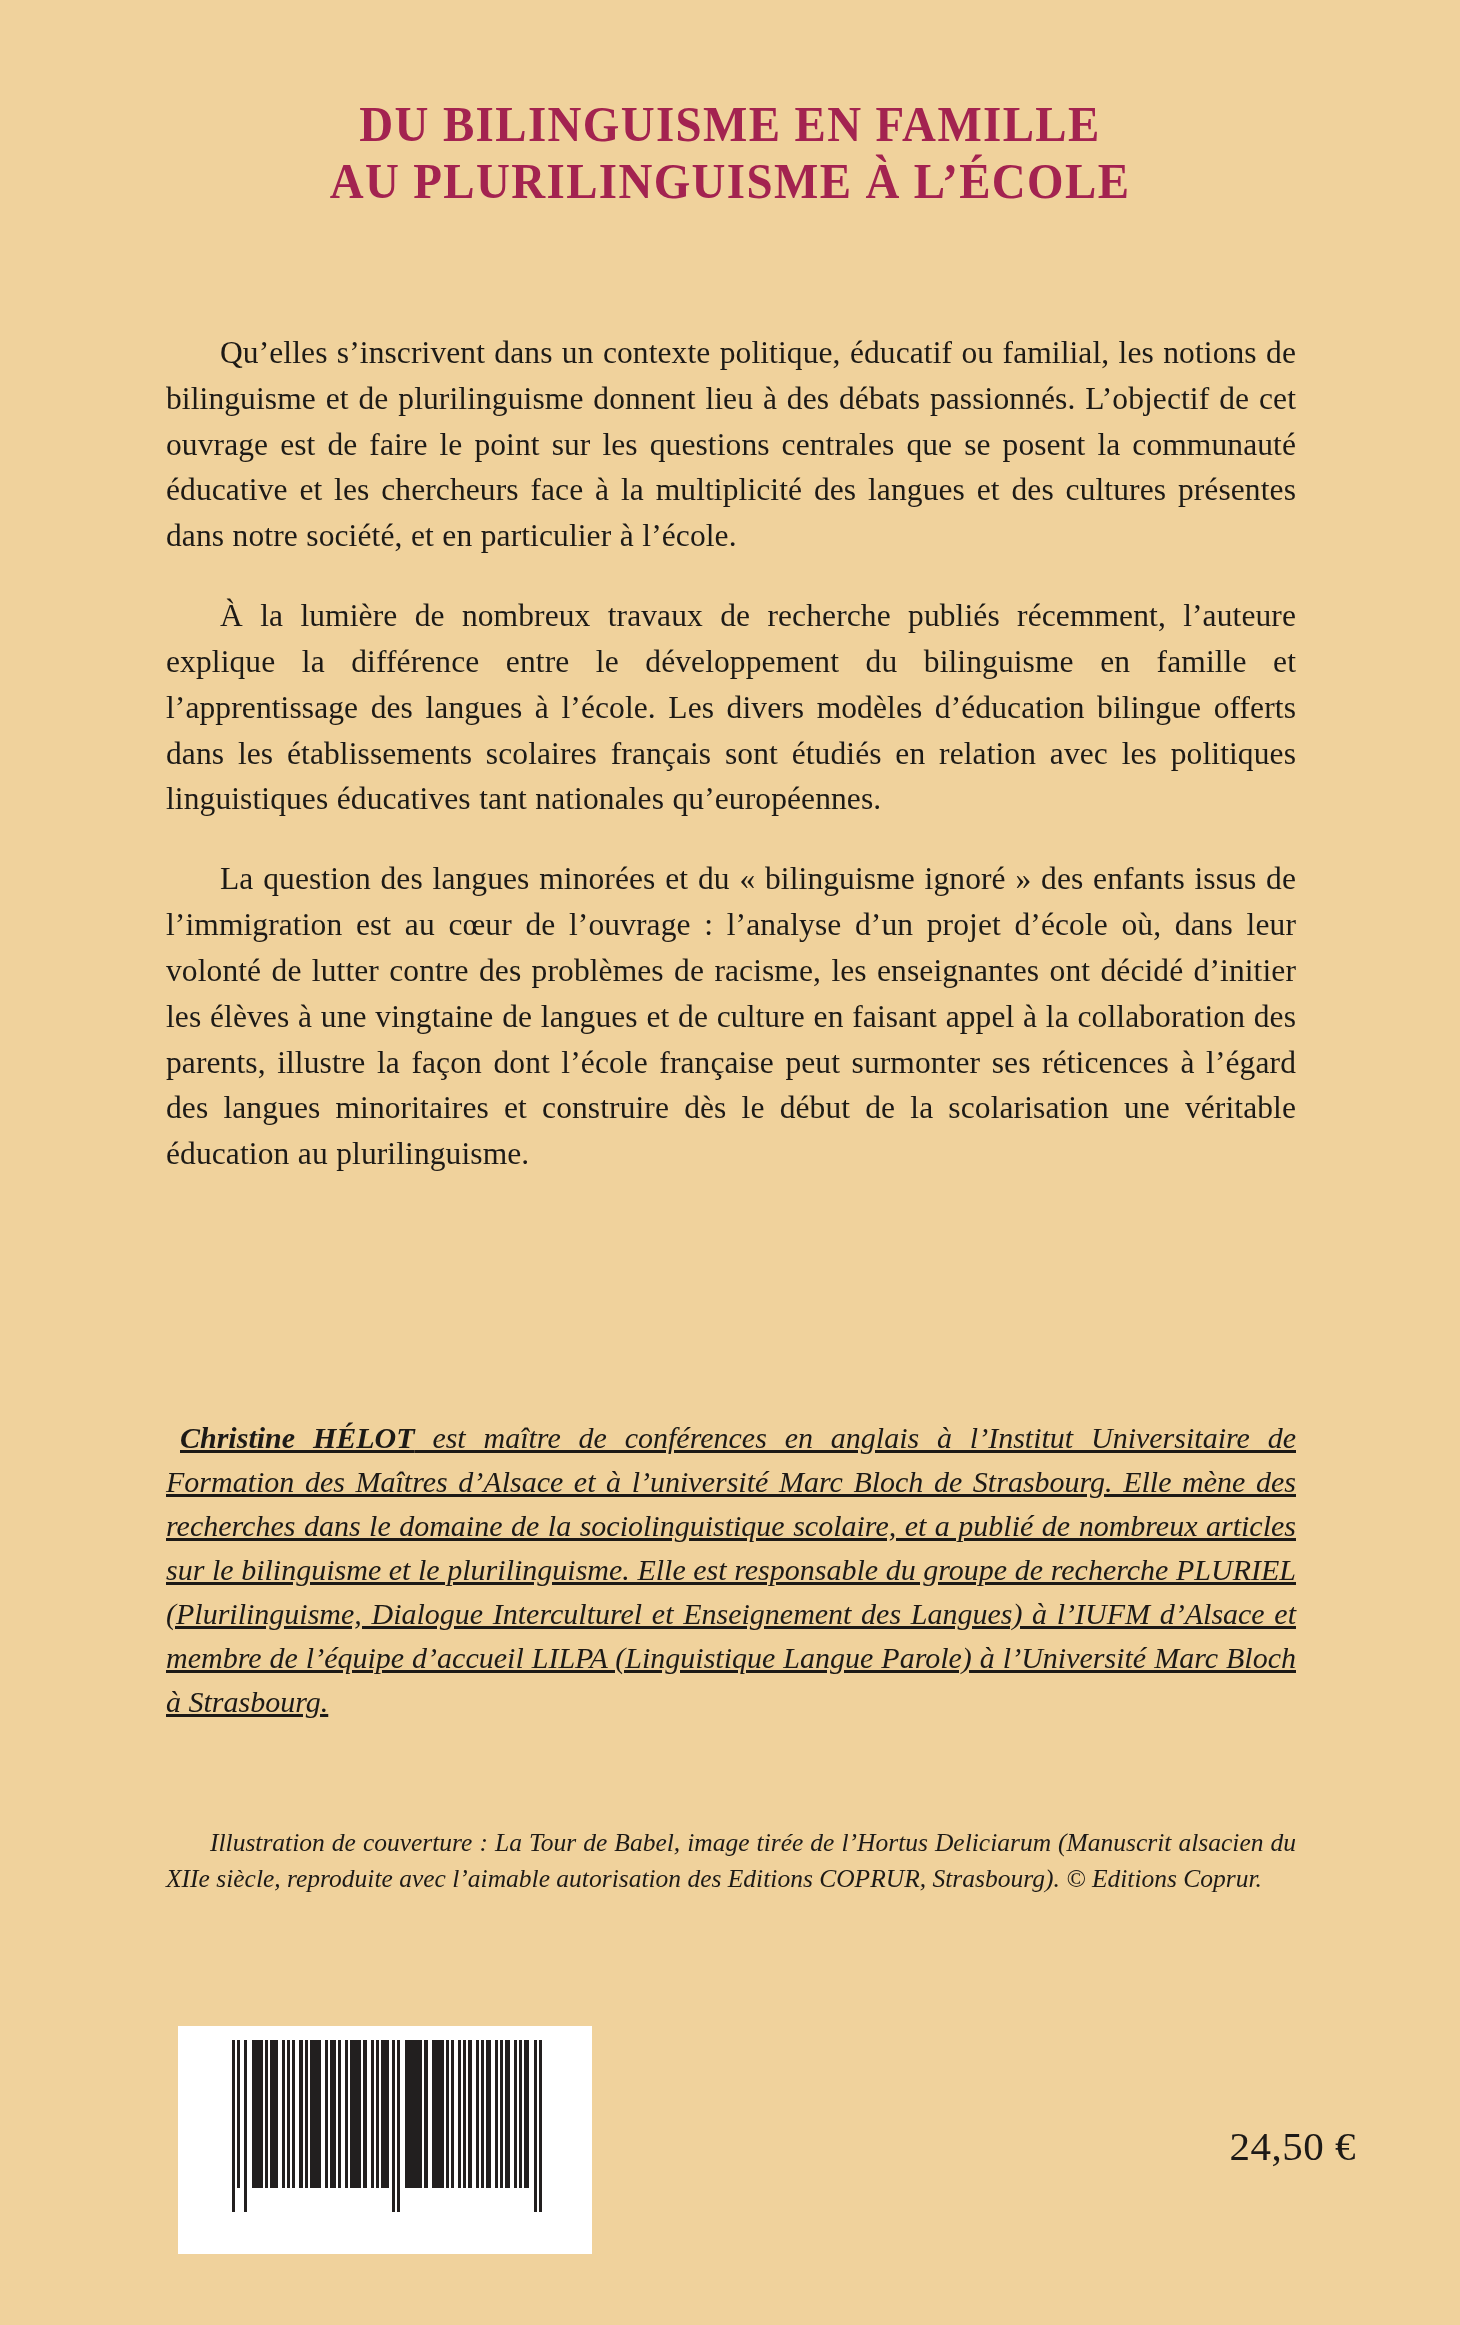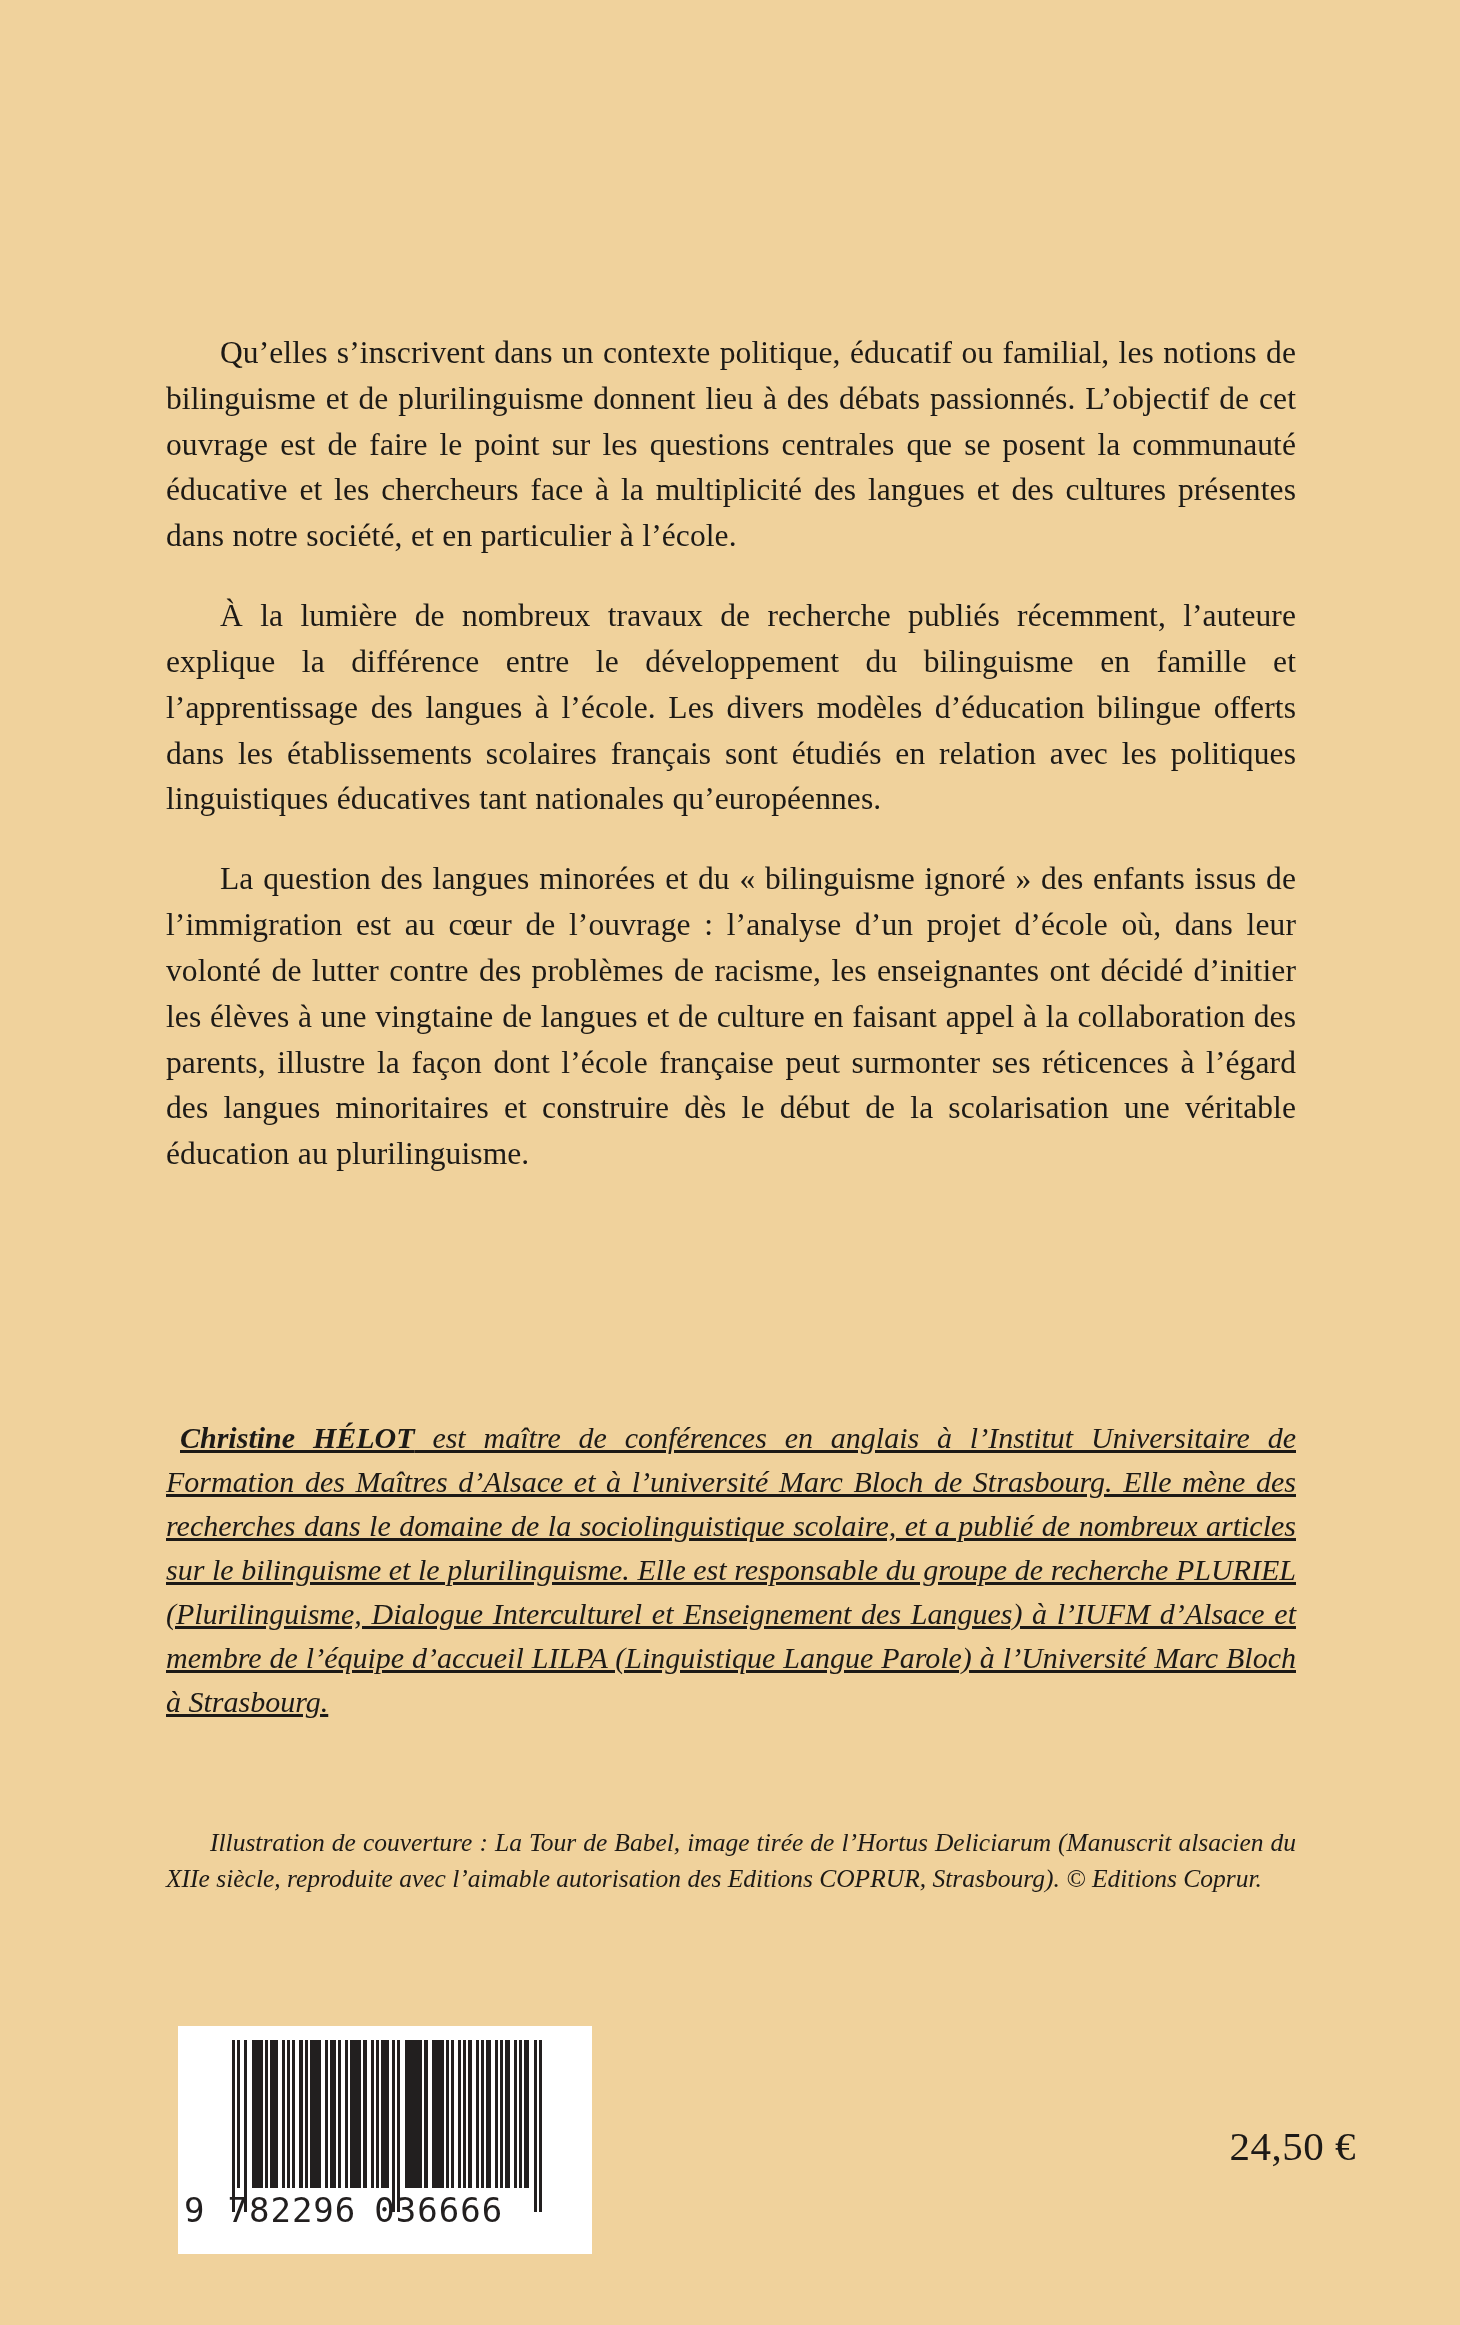--- a/index.html
+++ b/index.html
@@ -163,20 +163,24 @@
     line-height: 1.2;
     margin-top: 4px;
     letter-spacing: 0.3px;
   }
 </style>
 </head>
 <body>
 
 <div class="page">
 
+  <div class="title-block">
+    <div class="title-line">DU BILINGUISME EN FAMILLE</div>
+    <div class="title-line">AU PLURILINGUISME À L’ÉCOLE</div>
+  </div>
 
   <div class="body-block">
     <p class="para">Qu’elles s’inscrivent dans un contexte politique, éducatif ou familial, les notions de bilinguisme et de plurilinguisme donnent lieu à des débats passionnés. L’objectif de cet ouvrage est de faire le point sur les questions centrales que se posent la communauté éducative et les chercheurs face à la multiplicité des langues et des cultures présentes dans notre société, et en particulier à l’école.</p>
     <p class="para">À la lumière de nombreux travaux de recherche publiés récemment, l’auteure explique la différence entre le développement du bilinguisme en famille et l’apprentissage des langues à l’école. Les divers modèles d’éducation bilingue offerts dans les établissements scolaires français sont étudiés en relation avec les politiques linguistiques éducatives tant nationales qu’européennes.</p>
     <p class="para">La question des langues minorées et du « bilinguisme ignoré » des enfants issus de l’immigration est au cœur de l’ouvrage : l’analyse d’un projet d’école où, dans leur volonté de lutter contre des problèmes de racisme, les enseignantes ont décidé d’initier les élèves à une vingtaine de langues et de culture en faisant appel à la collaboration des parents, illustre la façon dont l’école française peut surmonter ses réticences à l’égard des langues minoritaires et construire dès le début de la scolarisation une véritable éducation au plurilinguisme.</p>
   </div>
 
   <div class="bio-block">
     <p class="bio"><span class="bio-indent"></span><span class="name">Christine HÉLOT</span><span> est maître de conférences en anglais à l’Institut Universitaire de Formation des Maîtres d’Alsace et à l’université Marc Bloch de Strasbourg. Elle mène des recherches dans le domaine de la sociolinguistique scolaire, et a publié de nombreux articles sur le bilinguisme et le plurilinguisme. Elle est responsable du groupe de recherche PLURIEL (Plurilinguisme, Dialogue Interculturel et Enseignement des Langues) à l’IUFM d’Alsace et membre de l’équipe d’accueil LILPA (Linguistique Langue Parole) à l’Université Marc Bloch à Strasbourg.</span></p>
   </div>
@@ -224,23 +228,20 @@
           <span style="width:5px;margin-right:4px"></span>
         <span style="width:3px"></span>
           <span style="width:3px"></span>
           <span style="width:5px;margin-right:4px"></span>
         <span style="width:3px"></span>
           <span style="width:3px"></span>
           <span style="width:5px;margin-right:5px"></span>
         <span class="g" style="width:3px"></span>
           <span class="g" style="width:3px"></span>
       </div>
-      <div class="barcode-digits">
-        <span class="bd-lead">9</span><span class="bd-mid">782296</span><span>036666</span>
-      </div>
     </div>
   </div>
 
   <div class="price-block">
     <div class="price">24,50 €</div>
   </div>
 
 </div>
 
 </body></html>

